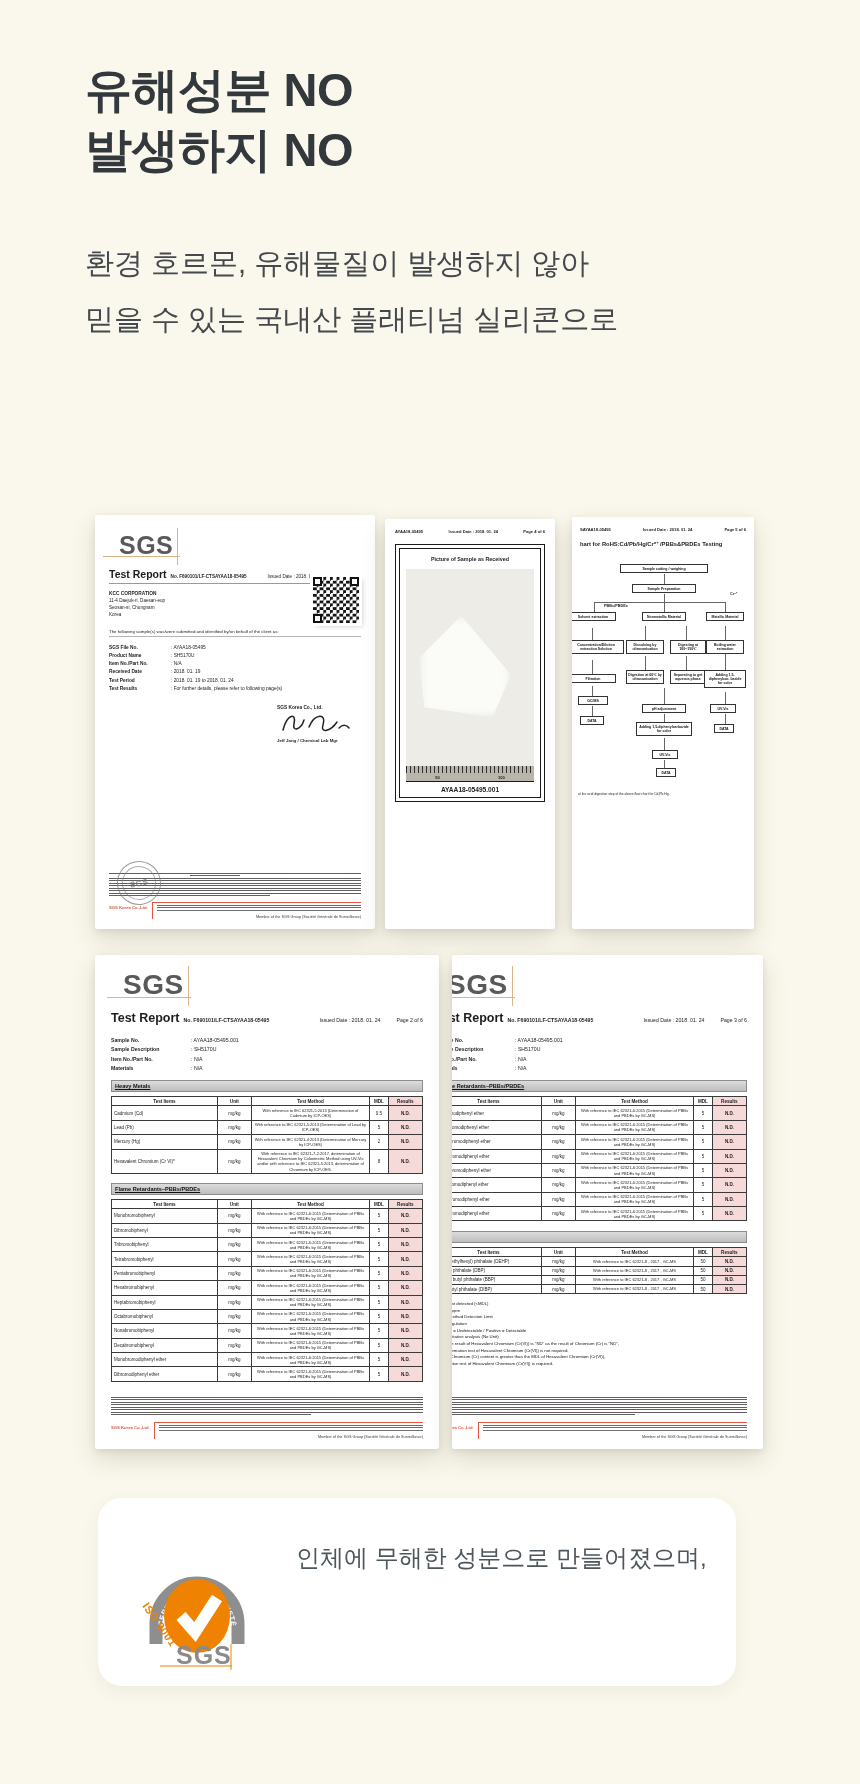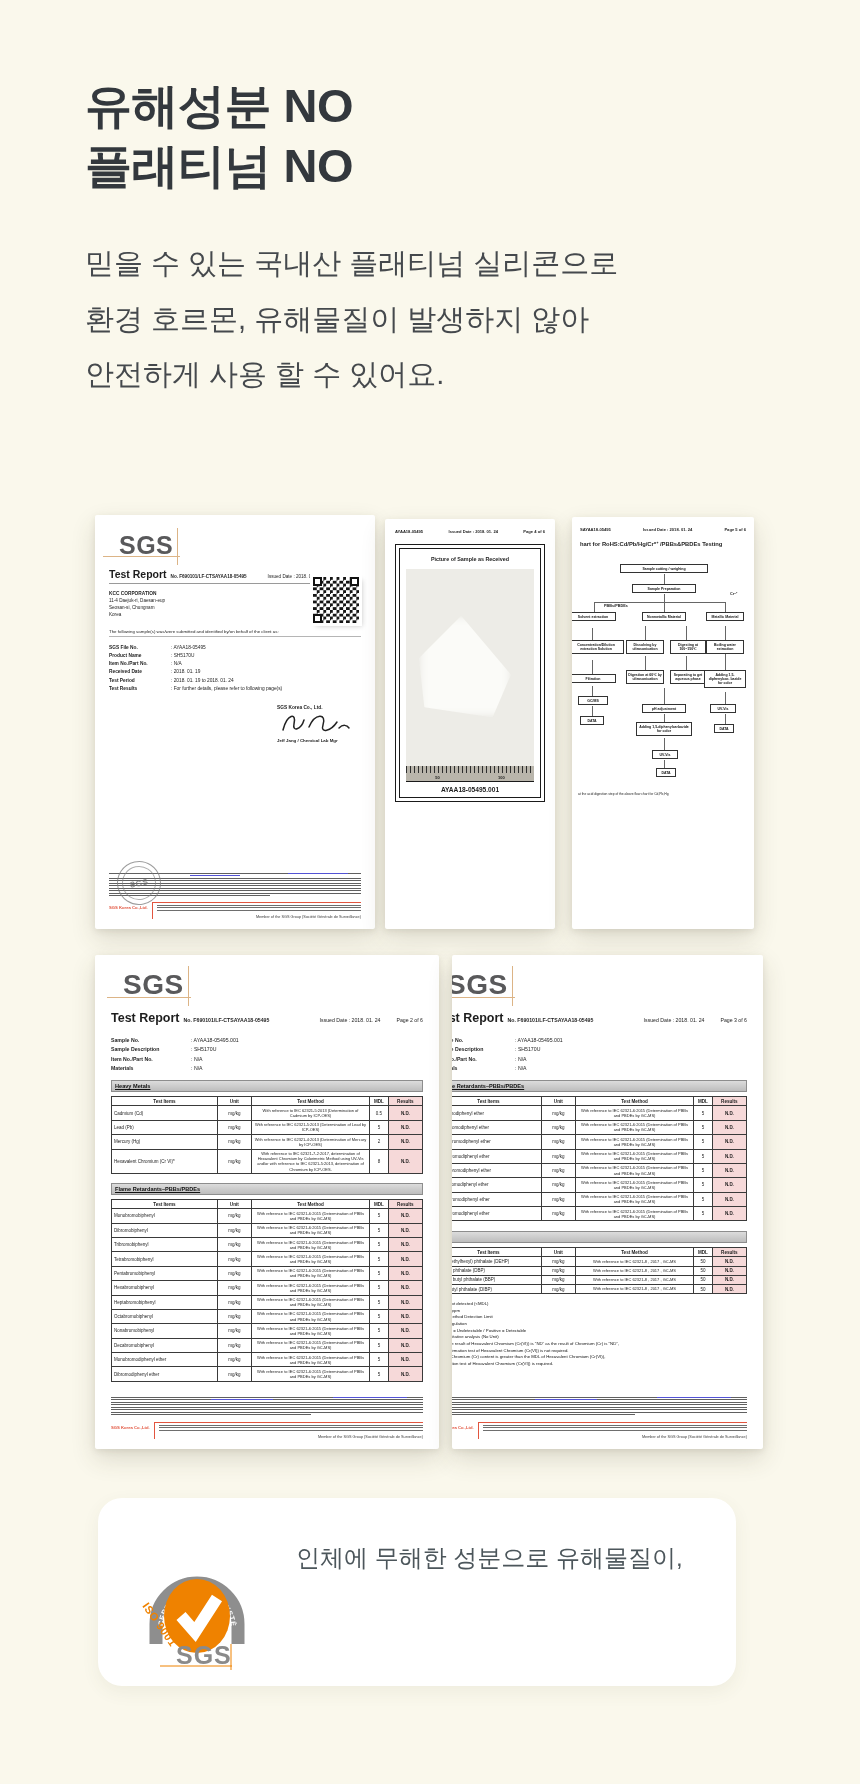--- a/index.html
+++ b/index.html
@@ -1,20 +1,20 @@
 <!DOCTYPE html>
 <html><head>
 <meta charset="utf-8">
 <style>
   html,body{margin:0;padding:0;}
   body{width:860px;height:1784px;background:#faf8ec;font-family:"Liberation Sans",sans-serif;position:relative;overflow:hidden;color:#222;}
   .canvas{position:absolute;inset:0;}
 
   
-  .hero-title{position:absolute;left:85px;top:76px;font-size:47px;font-weight:800;color:#33383d;line-height:1.28;letter-spacing:-0.5px;}
+  .hero-title{position:absolute;left:85px;top:60px;font-size:47px;font-weight:800;color:#33383d;line-height:1.28;letter-spacing:-0.5px;}
   .hero-body{position:absolute;left:85px;top:236px;font-size:29px;color:#45494d;line-height:1.92;font-weight:400;}
 
   
   .doc{position:absolute;background:#fff;border-radius:2px;box-shadow:0 10px 24px rgba(70,62,40,.16),0 2px 6px rgba(70,62,40,.10);color:#1d1d1d;box-sizing:border-box;}
   .sgs-logo{position:relative;width:max-content;color:#59595b;font-weight:700;letter-spacing:.5px;line-height:1;}
   .sgs-logo .hline{position:absolute;left:-16px;right:-7px;bottom:1px;height:1px;background:#dcb486;}
   .sgs-logo .vline{position:absolute;right:-5px;top:-5px;bottom:-7px;width:1px;background:#dcb486;}
   .rpt-head{display:flex;align-items:baseline;border-bottom:1px solid #9a9a9a;padding-bottom:3px;}
   .rpt-title{font-weight:800;}
   .rpt-no{font-weight:700;margin-left:4px;}
@@ -112,26 +112,25 @@
   .cert-title{font-size:30px;font-weight:800;color:#3a4145;}
   .cert-lines{margin-top:15px;font-size:24px;color:#4c565b;line-height:1.58;}
 </style>
 </head>
 <body>
 
 <div class="canvas">
 
   <div class="hero-title">
     <div>유해성분 NO</div>
-    <div>플래티넘 NO</div>
+    <div>발생하지 NO</div>
   </div>
   <div class="hero-body">
+    <div>환경 호르몬, 유해물질이 발생하지 않아</div>
     <div>믿을 수 있는 국내산 플래티넘 실리콘으로</div>
-    <div>환경 호르몬, 유해물질이 발생하지 않아</div>
-    <div>안전하게 사용 할 수 있어요.</div>
   </div>
 
   <div class="doc doc1">
     <div class="sgs-logo">
       <div class="hline"></div>
       <div class="vline"></div>
       <span>SGS</span>
     </div>
     <div class="rpt-head">
       <span class="rpt-title">Test Report</span>
@@ -689,18 +688,18 @@
         <ellipse cx="65" cy="102" rx="33" ry="37" fill="#ef8200"></ellipse>
         <path d="M49,102 L63,118 L85,84" fill="none" stroke="#ffffff" stroke-width="12"></path>
         <text transform="translate(10,92) rotate(55)" font-size="11" font-weight="700" fill="#ef8200" letter-spacing="0.5">ISO 9001</text>
         <text x="44" y="150" font-size="25" font-weight="700" fill="#8a8a8a" letter-spacing="1">SGS</text>
         <line x1="28" y1="152" x2="100" y2="152" stroke="#ef8200" stroke-width="1"></line>
         <line x1="99" y1="130" x2="99" y2="156" stroke="#ef8200" stroke-width="1"></line>
       </svg>
     </div>
     <div class="cert-text">
       <div class="cert-lines">
-        <div>인체에 무해한 성분으로 유해물질이,</div>
+        <div>인체에 무해한 성분으로 만들어졌으며,</div>
       </div>
     </div>
   </div>
 
 </div>
 
 </body></html>

